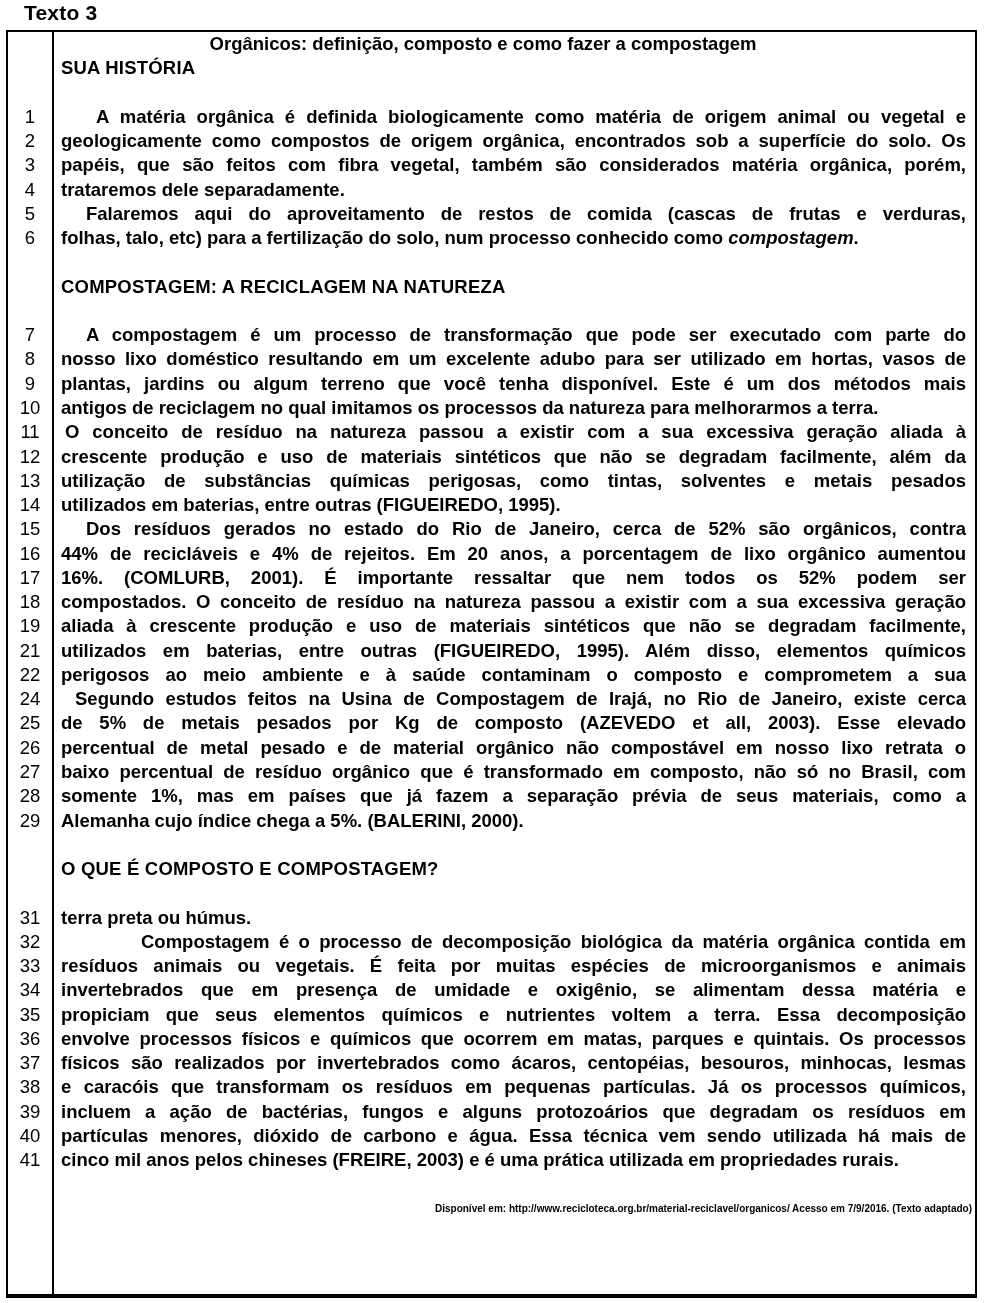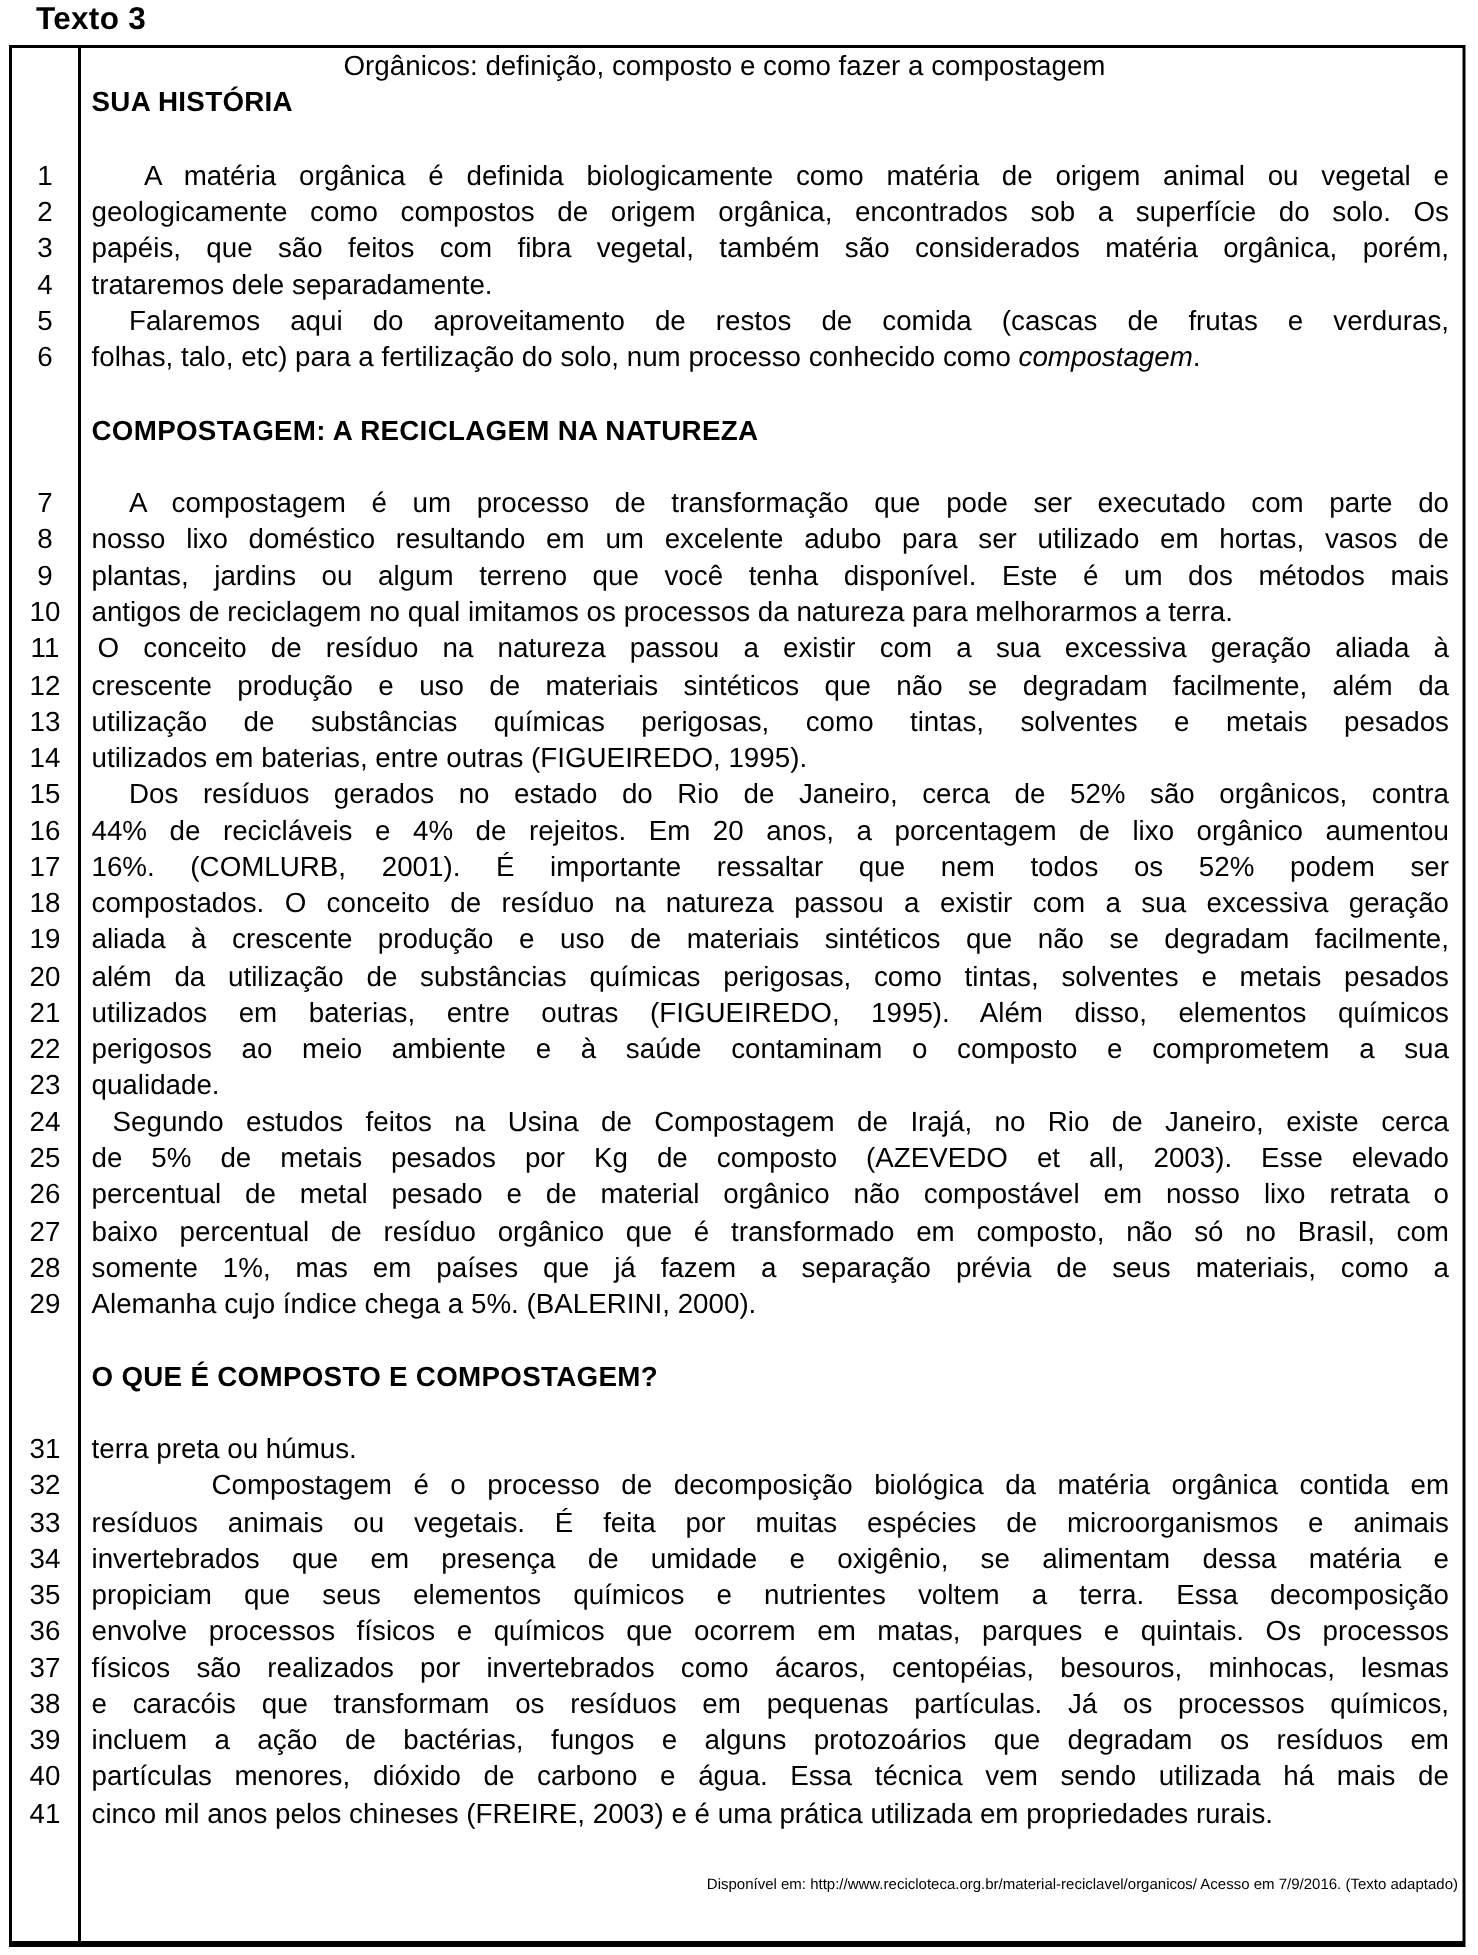--- a/index.html
+++ b/index.html
@@ -59,20 +59,21 @@
   }
   .gutter {
     width: 44px;
     flex: none;
     text-align: center;
   }
   .content {
     flex: 1;
     padding: 0 9px 0 9px;
     overflow: hidden;
+    font-weight: bold;
   }
   .row.title .content {
     text-align: center;
     margin-left: -52px;
     padding-left: 0;
   }
   .row.heading .content {
     font-weight: bold;
     letter-spacing: 0.2px;
   }
@@ -188,34 +189,26 @@
         </div>
         <div class="row line">
           <div class="gutter">18</div>
           <div class="content justify">compostados. O conceito de resíduo na natureza passou a existir com a sua excessiva geração</div>
         </div>
         <div class="row line">
           <div class="gutter">19</div>
           <div class="content justify">aliada à crescente produção e uso de materiais sintéticos que não se degradam facilmente,</div>
         </div>
         <div class="row line">
-          <div class="gutter">20</div>
-          <div class="content justify">além da utilização de substâncias químicas perigosas, como tintas, solventes e metais pesados</div>
-        </div>
-        <div class="row line">
           <div class="gutter">21</div>
           <div class="content justify">utilizados em baterias, entre outras (FIGUEIREDO, 1995). Além disso, elementos químicos</div>
         </div>
         <div class="row line">
           <div class="gutter">22</div>
           <div class="content justify">perigosos ao meio ambiente e à saúde contaminam o composto e comprometem a sua</div>
-        </div>
-        <div class="row line">
-          <div class="gutter">23</div>
-          <div class="content">qualidade.</div>
         </div>
         <div class="row line">
           <div class="gutter">24</div>
           <div class="content justify" style="text-indent: 14px;">Segundo estudos feitos na Usina de Compostagem de Irajá, no Rio de Janeiro, existe cerca</div>
         </div>
         <div class="row line">
           <div class="gutter">25</div>
           <div class="content justify">de 5% de metais pesados por Kg de composto (AZEVEDO et all, 2003). Esse elevado</div>
         </div>
         <div class="row line">

